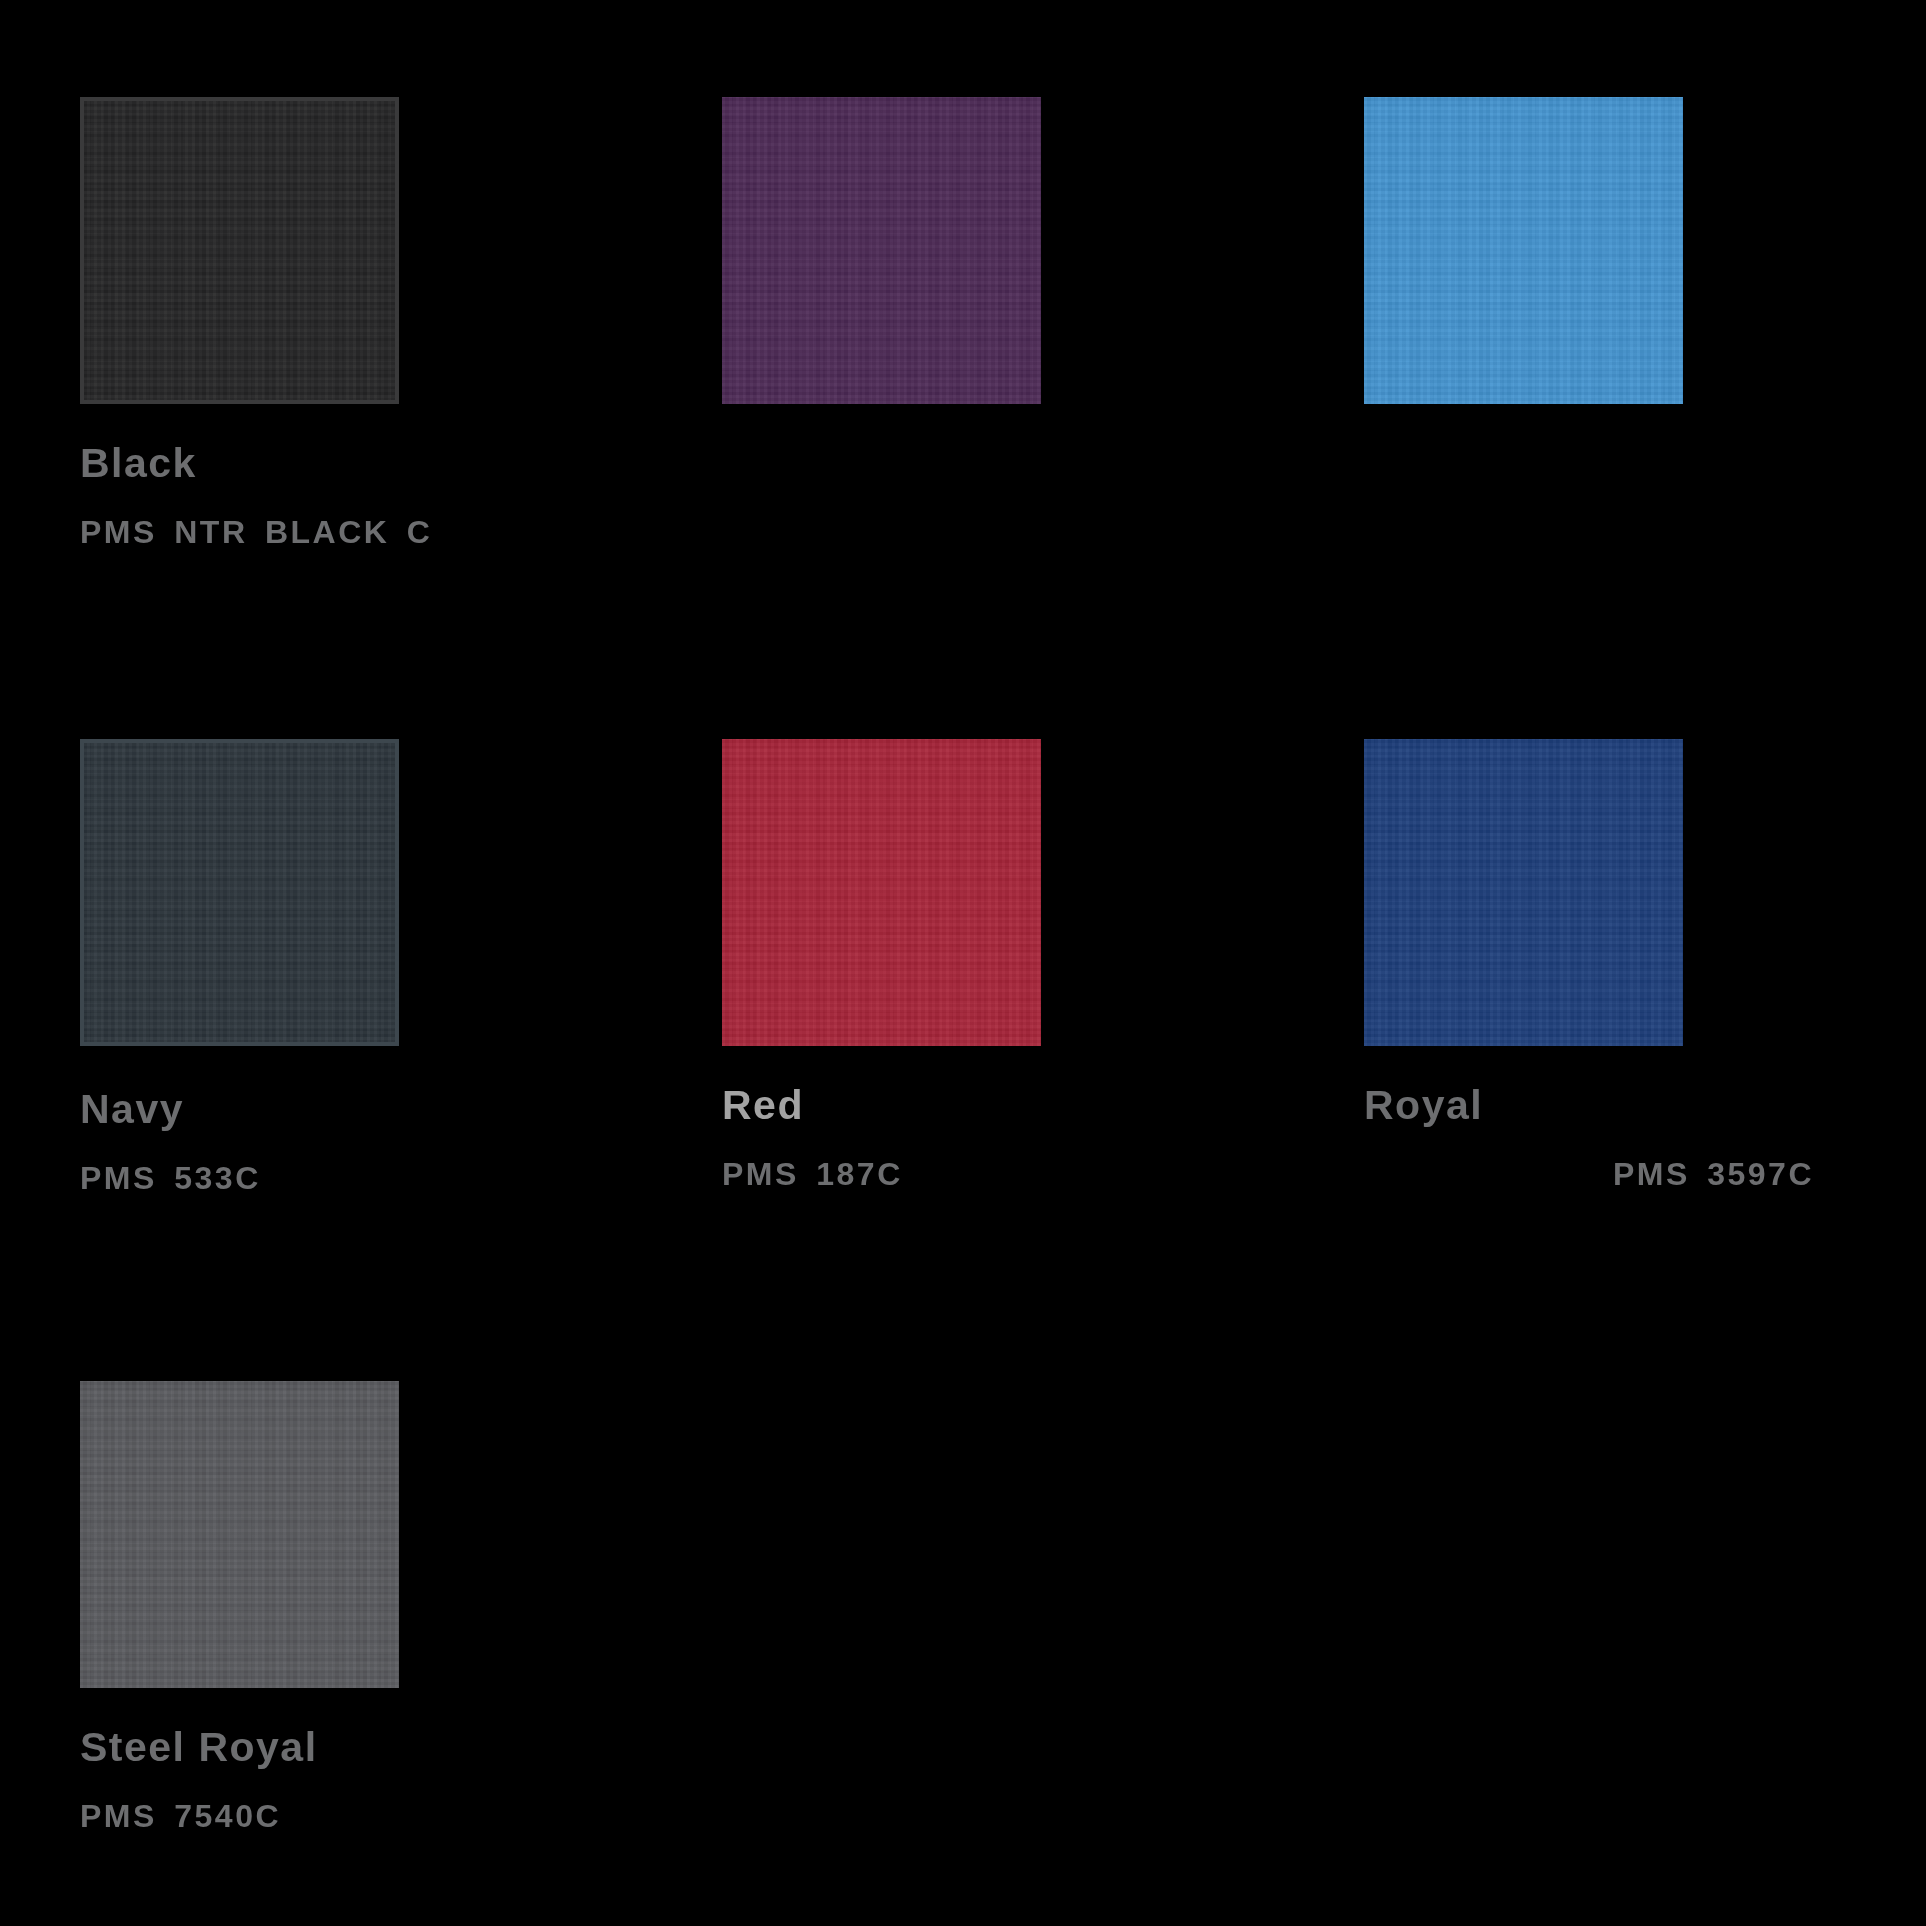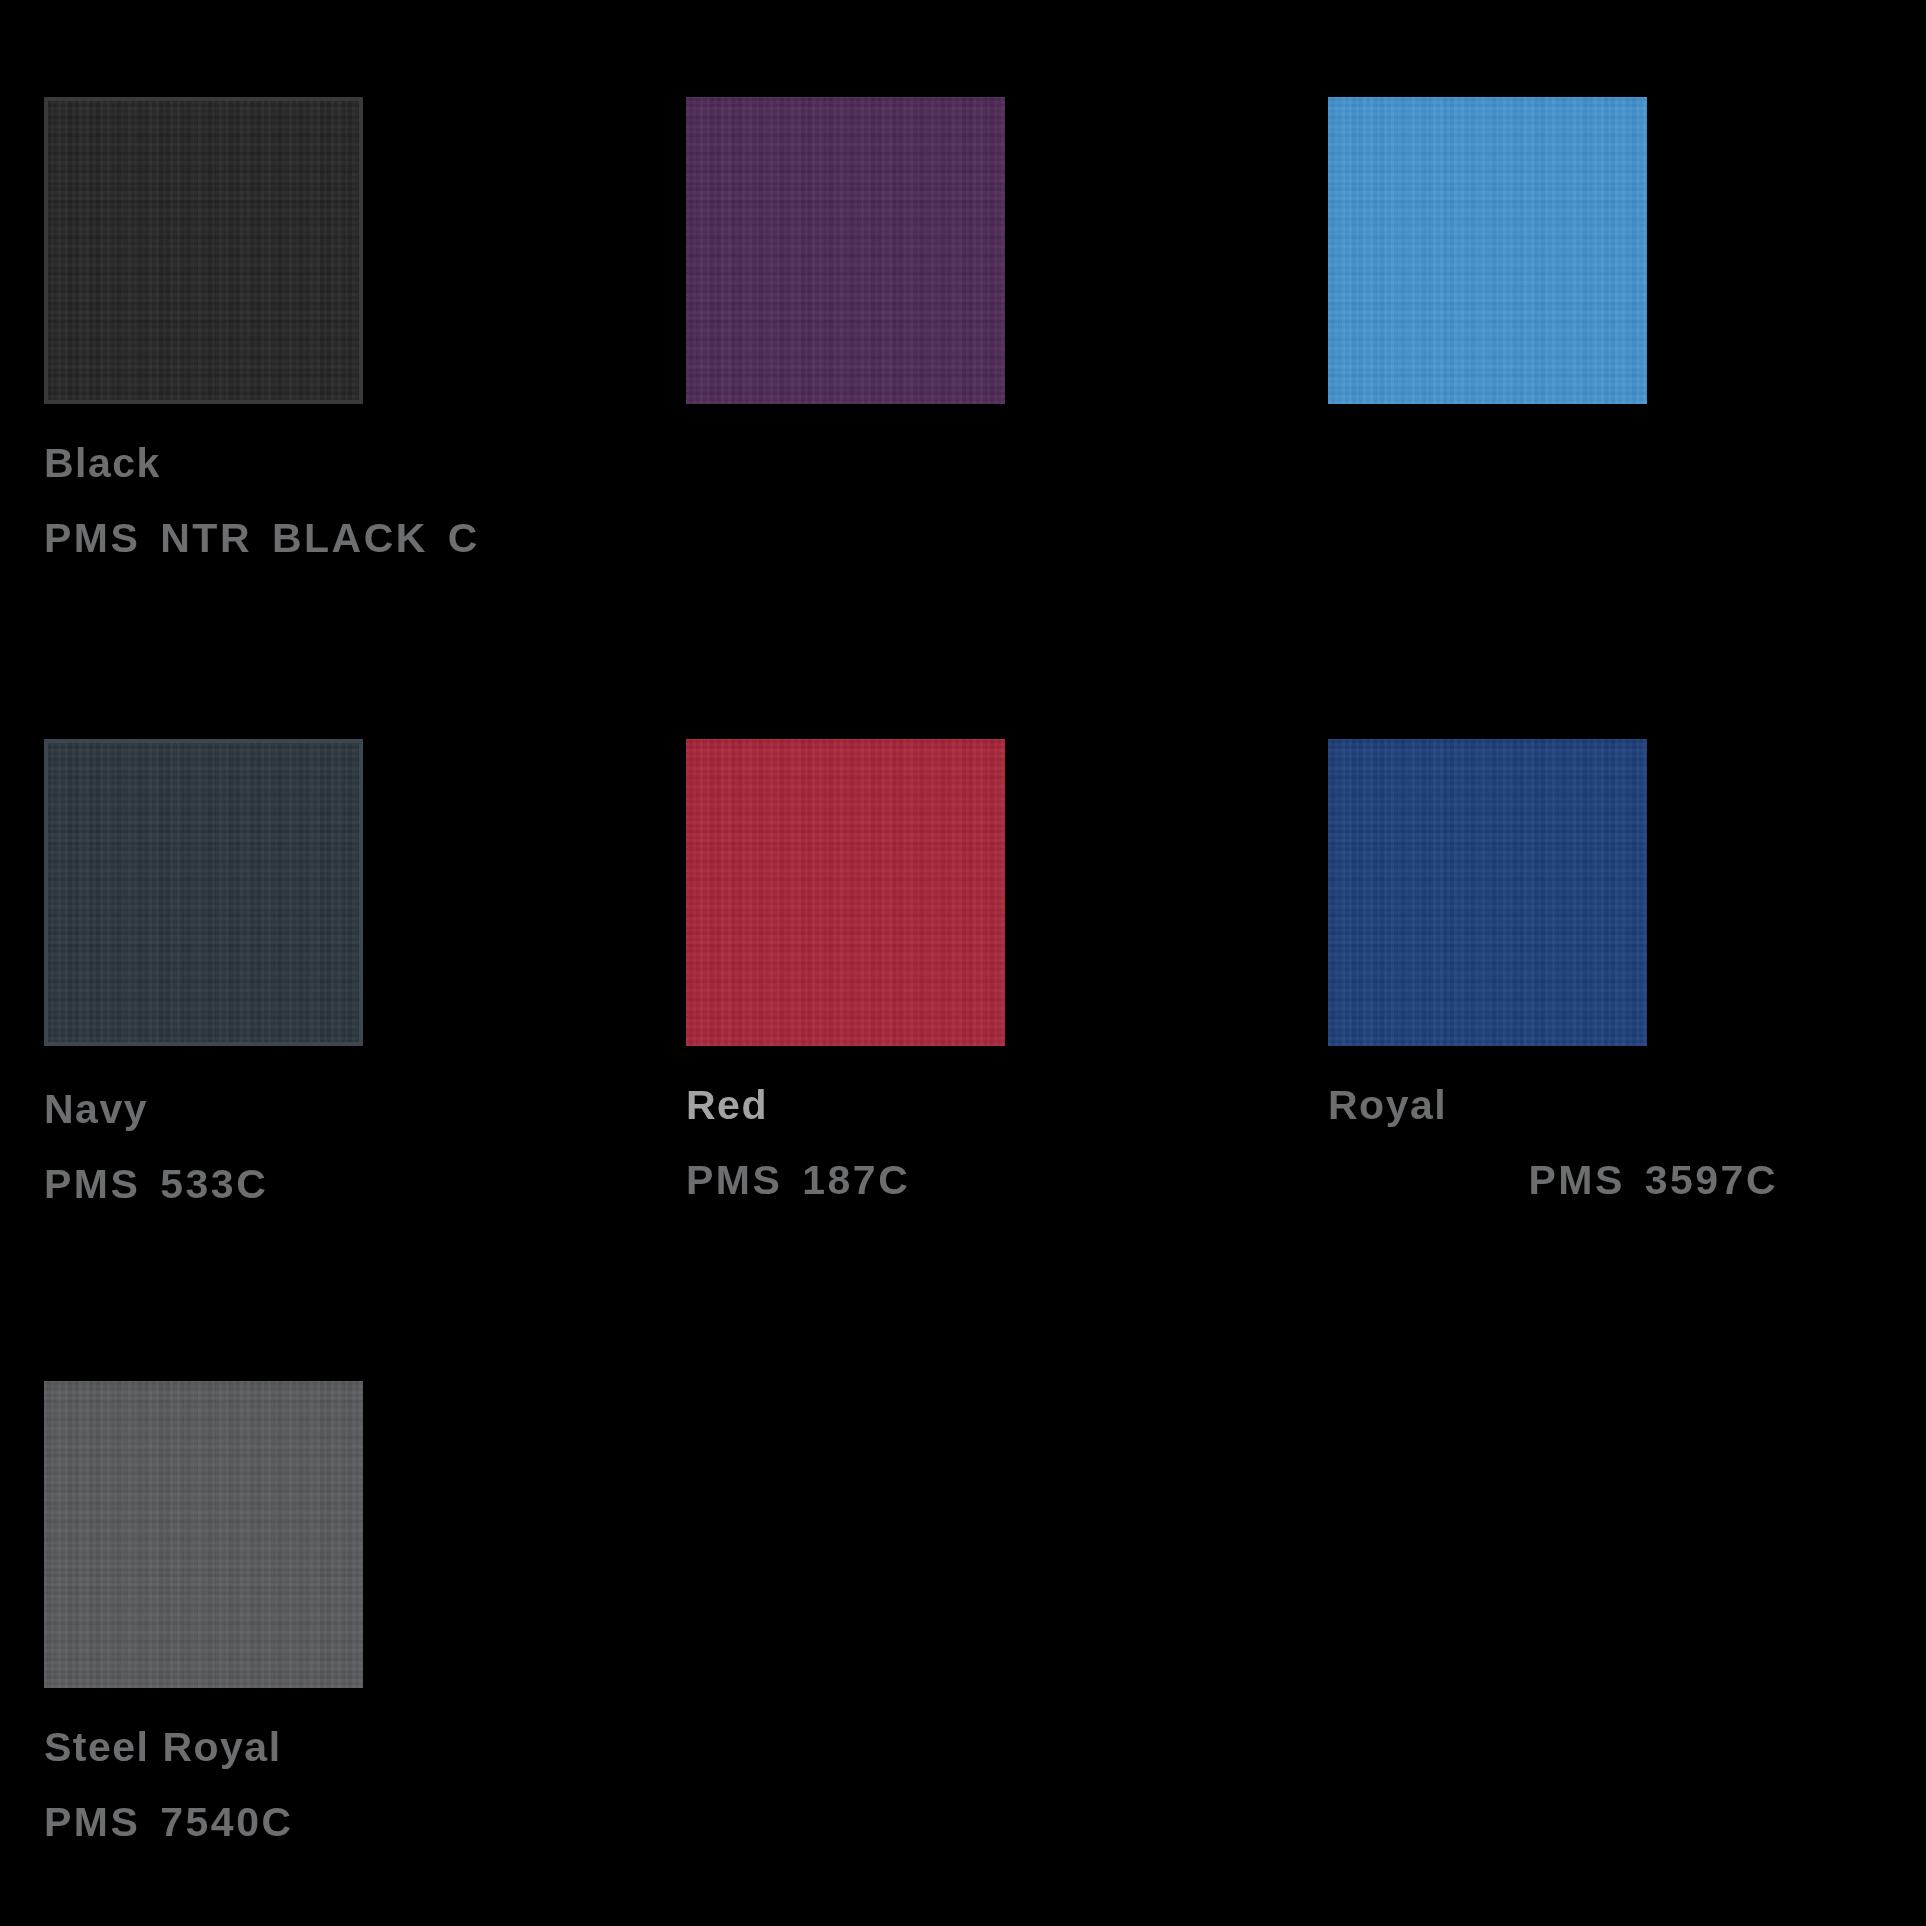--- a/index.html
+++ b/index.html
@@ -15,21 +15,21 @@
     font-family: "Liberation Sans", sans-serif;
   }
 
   #palette-grid {
     position: relative;
     width: 1927px;
     height: 1592px;
     display: grid;
     grid-template-columns: repeat(3, 642px);
     grid-template-rows: 642px 642px 642px;
-    padding-left: 44px;
+    padding-left: 80px;
     padding-top: 97px;
   }
 
   .swatch-cell {
     position: relative;
     width: 642px;
   }
 
   .swatch-chip {
     position: relative;
@@ -76,21 +76,21 @@
     font-weight: bold;
     letter-spacing: 1.5px;
     line-height: 1.33;
   }
 
   .swatch-name {
     font-size: 41px;
   }
 
   .swatch-code {
-    font-size: 41px;
+    font-size: 32px;
     margin-top: 20px;
     letter-spacing: 2.5px;
     word-spacing: 6px;
     max-width: 450px;
   }
 
   .empty-cell { width: 642px; }
 </style>
 </head>
 <body style="background: rgb(0, 0, 0);">

